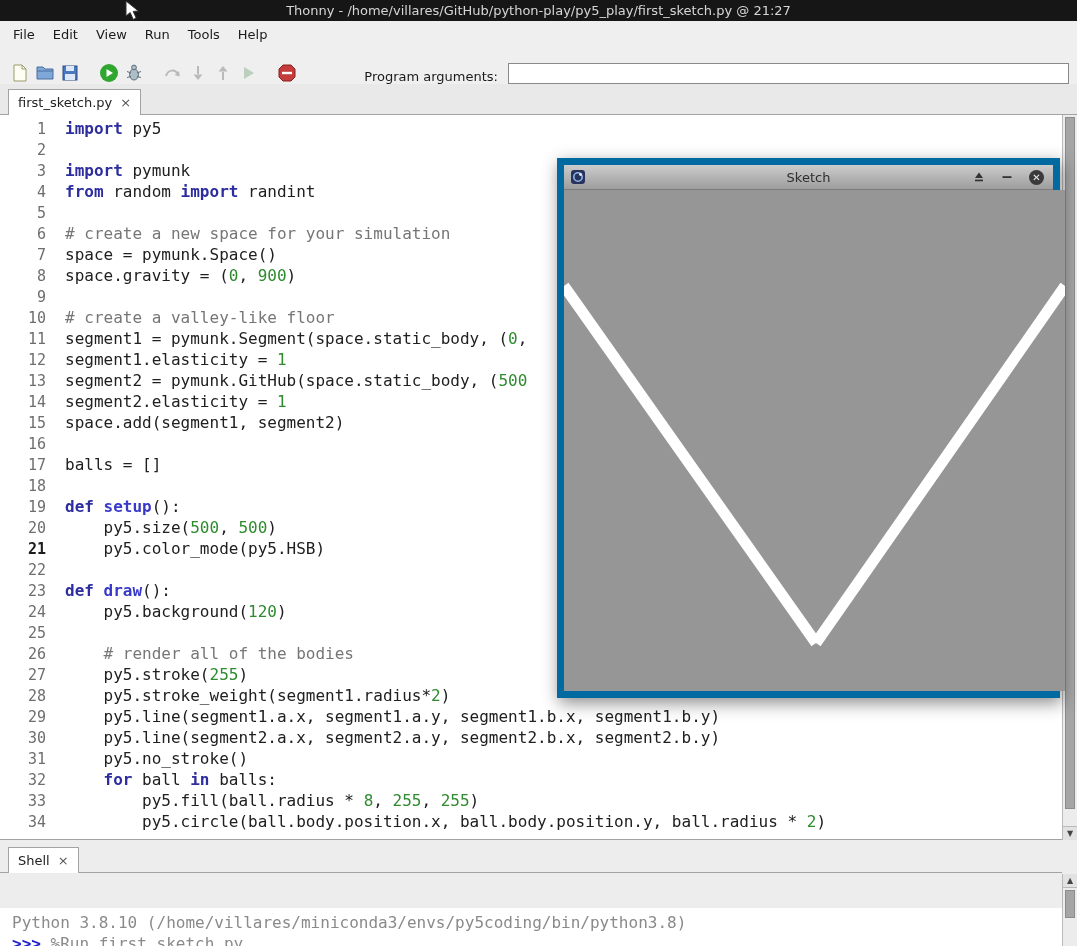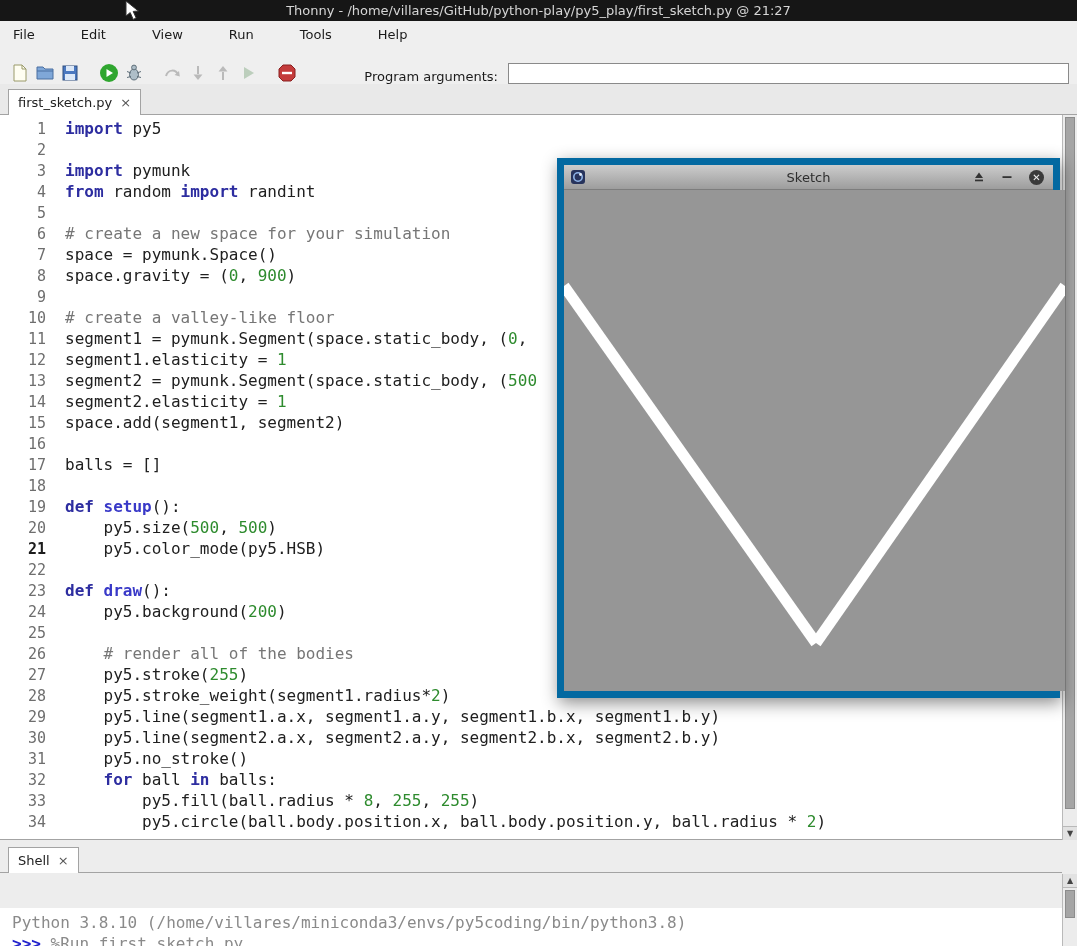--- a/index.html
+++ b/index.html
@@ -8,21 +8,21 @@
     position:relative; background:#ededed; overflow:hidden;
     font-family:"DejaVu Sans", "Liberation Sans", sans-serif;
   }
   
   .titlebar { position:absolute; left:0; top:0; width:1077px; height:21px;
     background:#161616; color:#d6d6d6; font-size:13px;
     display:flex; align-items:center; justify-content:center; }
   .cursor { position:absolute; left:124px; top:0; z-index:60; }
   .menubar { position:absolute; top:21px; left:0; width:1077px; height:26px;
     background:#efefef; display:flex; align-items:center; padding-left:4px;
-    font-size:13px; color:#1a1a1a;gap:28px; }
+    font-size:13px; color:#1a1a1a; }
   .menu-item { padding:3px 9px; cursor:default; }
   .toolbar { position:absolute; top:47px; left:0; width:1077px; height:37px;
     background:#efefef; display:flex; align-items:flex-end; padding:0 8px; }
   .tool-btn { width:23px; height:23px; margin-right:2px; display:flex;
     align-items:center; justify-content:center; }
   .tool-btn.faded { opacity:.38; }
   .tool-btn svg { width:20px; height:20px; display:block; }
   .args-label { margin-left:auto; font-size:13px; color:#1a1a1a; margin-right:10px; }
   .args-input { width:561px; height:21px; border:1px solid #8a8a8a; background:#fff;
     font-size:13px; padding:0 4px; font-family:"DejaVu Sans",sans-serif; }
@@ -183,32 +183,32 @@
     <div class="code-row"><span class="ln">3</span><span class="code"><span class="tk-k">import</span><span class="tk-p"> pymunk</span></span></div>
     <div class="code-row"><span class="ln">4</span><span class="code"><span class="tk-k">from</span><span class="tk-p"> random </span><span class="tk-k">import</span><span class="tk-p"> randint</span></span></div>
     <div class="code-row"><span class="ln">5</span><span class="code"></span></div>
     <div class="code-row"><span class="ln">6</span><span class="code"><span class="tk-c"># create a new space for your simulation</span></span></div>
     <div class="code-row"><span class="ln">7</span><span class="code"><span class="tk-p">space = pymunk.Space()</span></span></div>
     <div class="code-row"><span class="ln">8</span><span class="code"><span class="tk-p">space.gravity = (</span><span class="tk-n">0</span><span class="tk-p">, </span><span class="tk-n">900</span><span class="tk-p">)</span></span></div>
     <div class="code-row"><span class="ln">9</span><span class="code"></span></div>
     <div class="code-row"><span class="ln">10</span><span class="code"><span class="tk-c"># create a valley-like floor</span></span></div>
     <div class="code-row"><span class="ln">11</span><span class="code"><span class="tk-p">segment1 = pymunk.Segment(space.static_body, (</span><span class="tk-n">0</span><span class="tk-p">,</span></span></div>
     <div class="code-row"><span class="ln">12</span><span class="code"><span class="tk-p">segment1.elasticity = </span><span class="tk-n">1</span></span></div>
-    <div class="code-row"><span class="ln">13</span><span class="code"><span class="tk-p">segment2 = pymunk.Segment(space.static_body, (</span><span class="tk-n">500</span></span></div>
+    <div class="code-row"><span class="ln">13</span><span class="code"><span class="tk-p">segment2 = pymunk.GitHub(space.static_body, (</span><span class="tk-n">500</span></span></div>
     <div class="code-row"><span class="ln">14</span><span class="code"><span class="tk-p">segment2.elasticity = </span><span class="tk-n">1</span></span></div>
     <div class="code-row"><span class="ln">15</span><span class="code"><span class="tk-p">space.add(segment1, segment2)</span></span></div>
     <div class="code-row"><span class="ln">16</span><span class="code"></span></div>
     <div class="code-row"><span class="ln">17</span><span class="code"><span class="tk-p">balls = []</span></span></div>
     <div class="code-row"><span class="ln">18</span><span class="code"></span></div>
     <div class="code-row"><span class="ln">19</span><span class="code"><span class="tk-k">def</span><span class="tk-p"> </span><span class="tk-d">setup</span><span class="tk-p">():</span></span></div>
     <div class="code-row"><span class="ln">20</span><span class="code"><span class="tk-p">    py5.size(</span><span class="tk-n">500</span><span class="tk-p">, </span><span class="tk-n">500</span><span class="tk-p">)</span></span></div>
     <div class="code-row"><span class="ln active">21</span><span class="code"><span class="tk-p">    py5.color_mode(py5.HSB)</span></span></div>
     <div class="code-row"><span class="ln">22</span><span class="code"></span></div>
     <div class="code-row"><span class="ln">23</span><span class="code"><span class="tk-k">def</span><span class="tk-p"> </span><span class="tk-d">draw</span><span class="tk-p">():</span></span></div>
-    <div class="code-row"><span class="ln">24</span><span class="code"><span class="tk-p">    py5.background(</span><span class="tk-n">200</span><span class="tk-p">)</span></span></div>
+    <div class="code-row"><span class="ln">24</span><span class="code"><span class="tk-p">    py5.background(</span><span class="tk-n">120</span><span class="tk-p">)</span></span></div>
     <div class="code-row"><span class="ln">25</span><span class="code"></span></div>
     <div class="code-row"><span class="ln">26</span><span class="code"><span class="tk-c">    # render all of the bodies</span></span></div>
     <div class="code-row"><span class="ln">27</span><span class="code"><span class="tk-p">    py5.stroke(</span><span class="tk-n">255</span><span class="tk-p">)</span></span></div>
     <div class="code-row"><span class="ln">28</span><span class="code"><span class="tk-p">    py5.stroke_weight(segment1.radius*</span><span class="tk-n">2</span><span class="tk-p">)</span></span></div>
     <div class="code-row"><span class="ln">29</span><span class="code"><span class="tk-p">    py5.line(segment1.a.x, segment1.a.y, segment1.b.x, segment1.b.y)</span></span></div>
     <div class="code-row"><span class="ln">30</span><span class="code"><span class="tk-p">    py5.line(segment2.a.x, segment2.a.y, segment2.b.x, segment2.b.y)</span></span></div>
     <div class="code-row"><span class="ln">31</span><span class="code"><span class="tk-p">    py5.no_stroke()</span></span></div>
     <div class="code-row"><span class="ln">32</span><span class="code"><span class="tk-p">    </span><span class="tk-k">for</span><span class="tk-p"> ball </span><span class="tk-k">in</span><span class="tk-p"> balls:</span></span></div>
     <div class="code-row"><span class="ln">33</span><span class="code"><span class="tk-p">        py5.fill(ball.radius * </span><span class="tk-n">8</span><span class="tk-p">, </span><span class="tk-n">255</span><span class="tk-p">, </span><span class="tk-n">255</span><span class="tk-p">)</span></span></div>
     <div class="code-row"><span class="ln">34</span><span class="code"><span class="tk-p">        py5.circle(ball.body.position.x, ball.body.position.y, ball.radius * </span><span class="tk-n">2</span><span class="tk-p">)</span></span></div>

